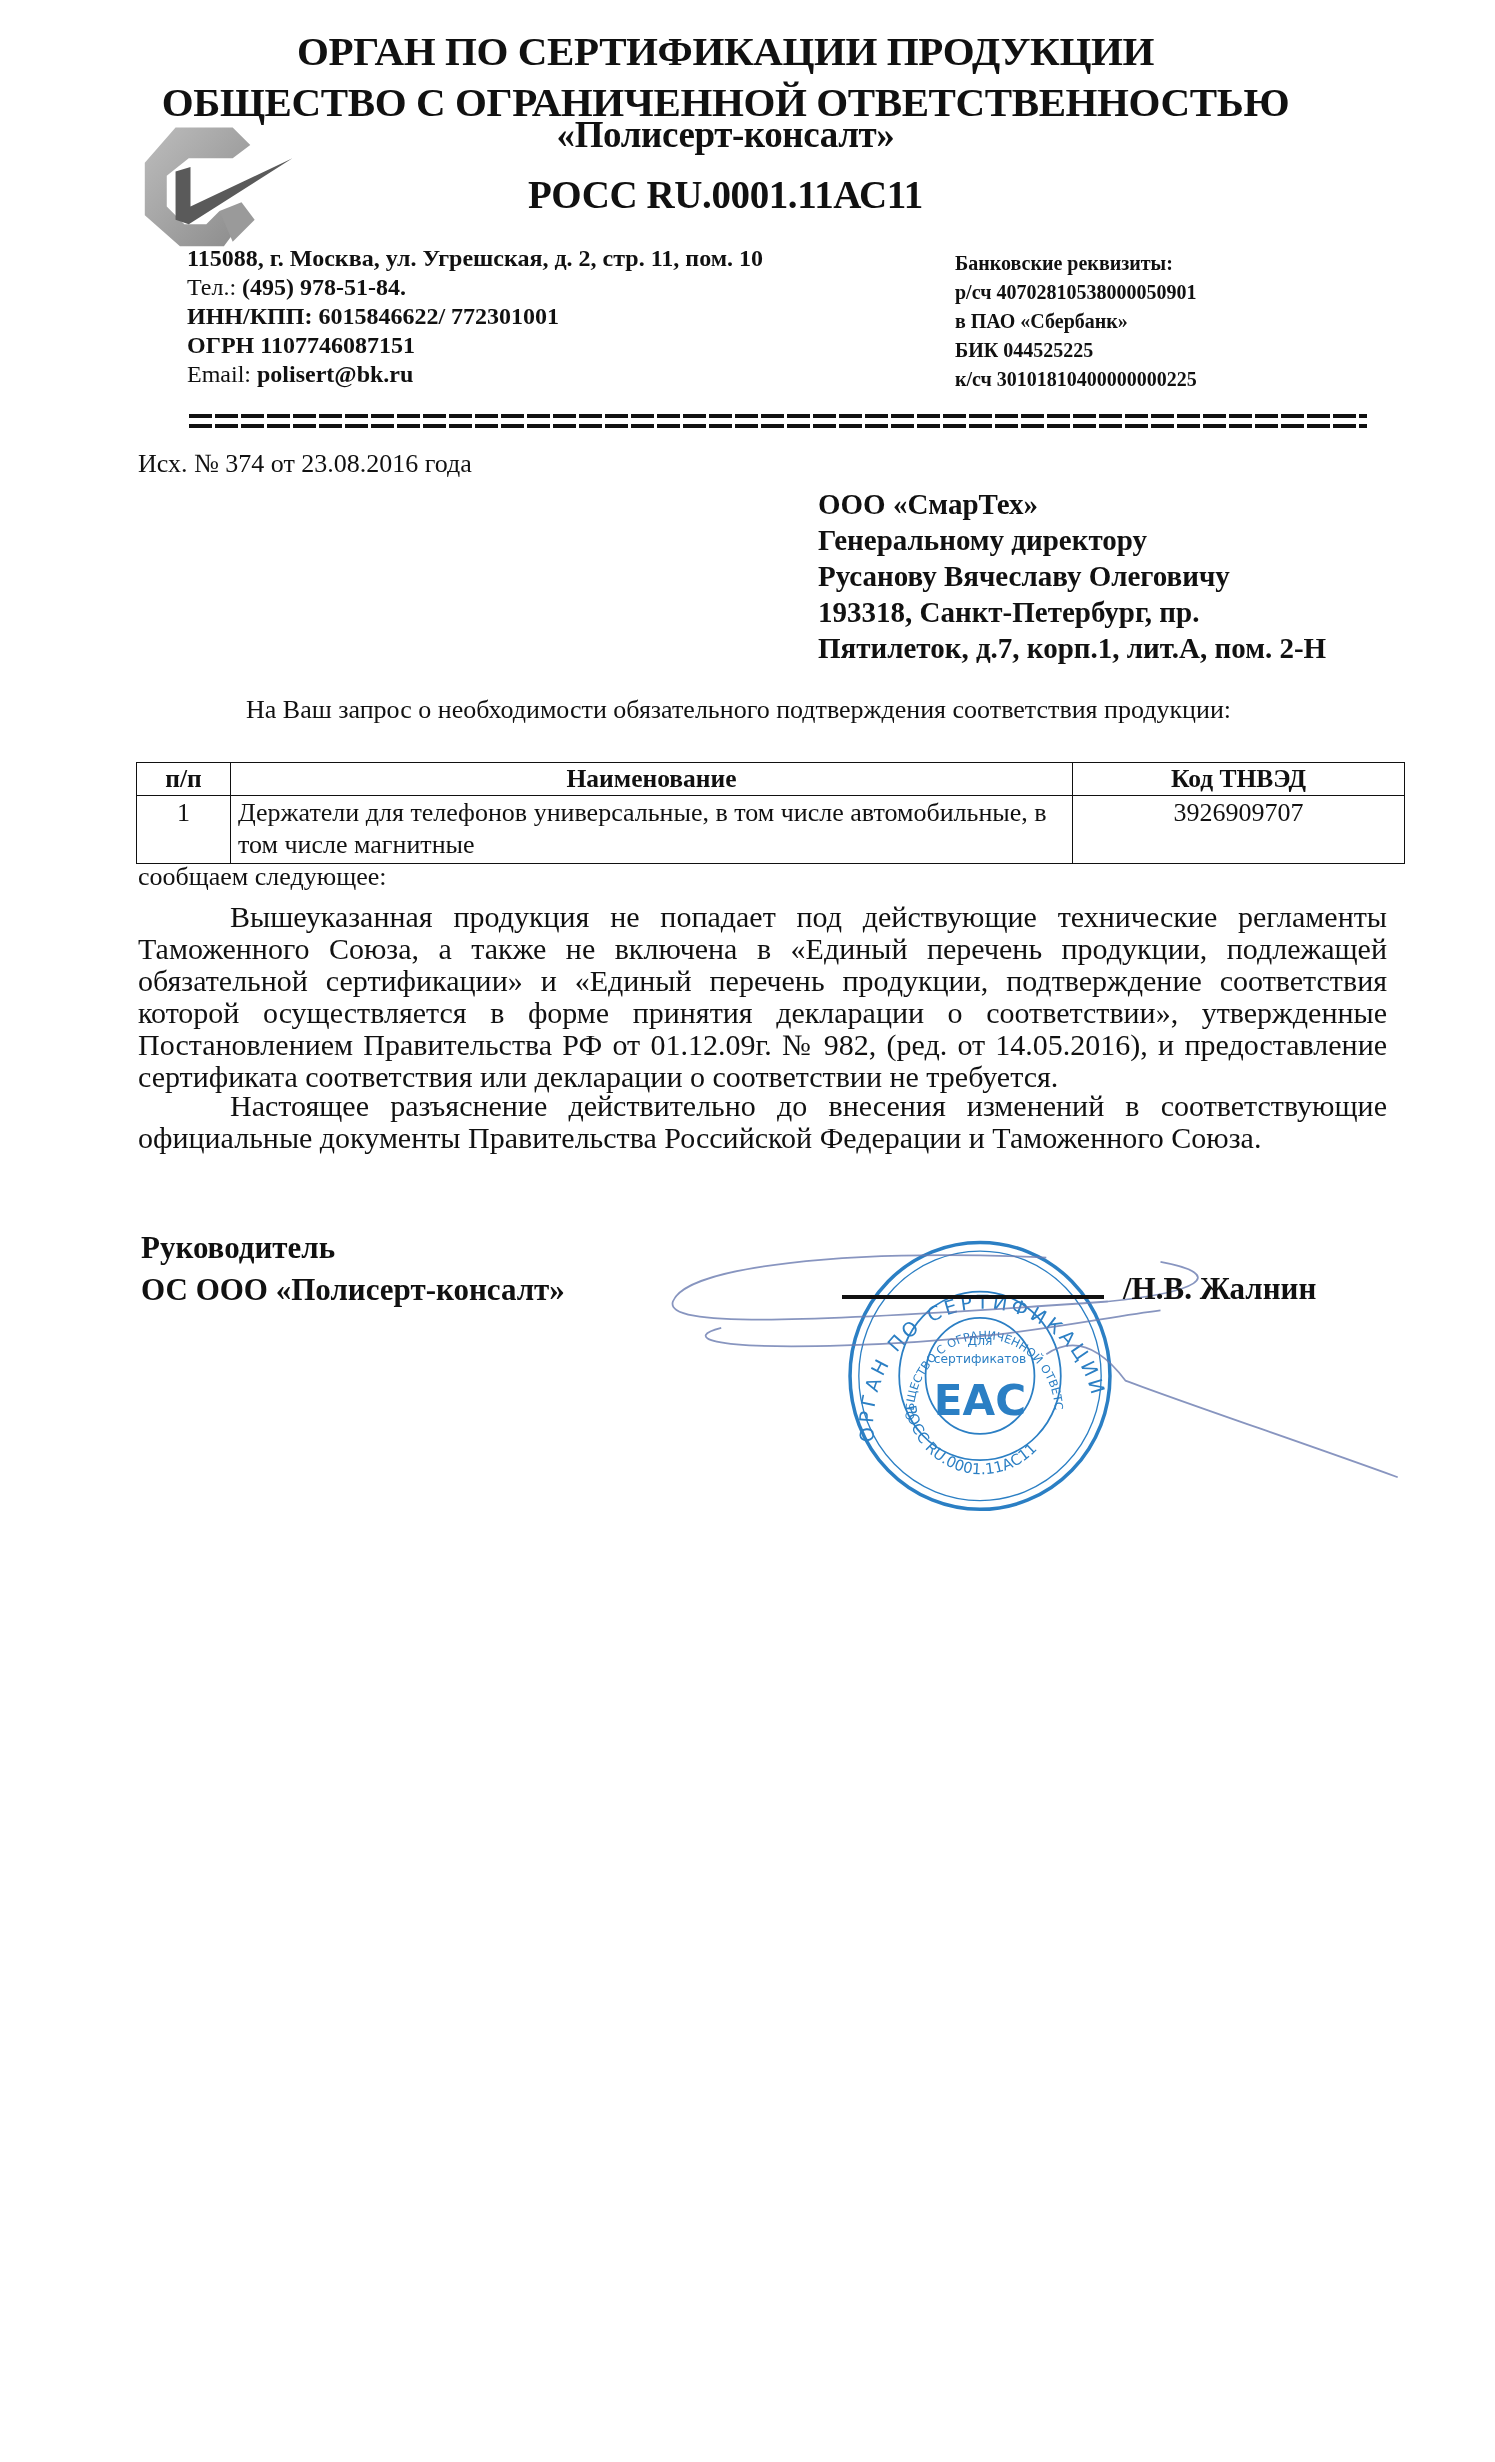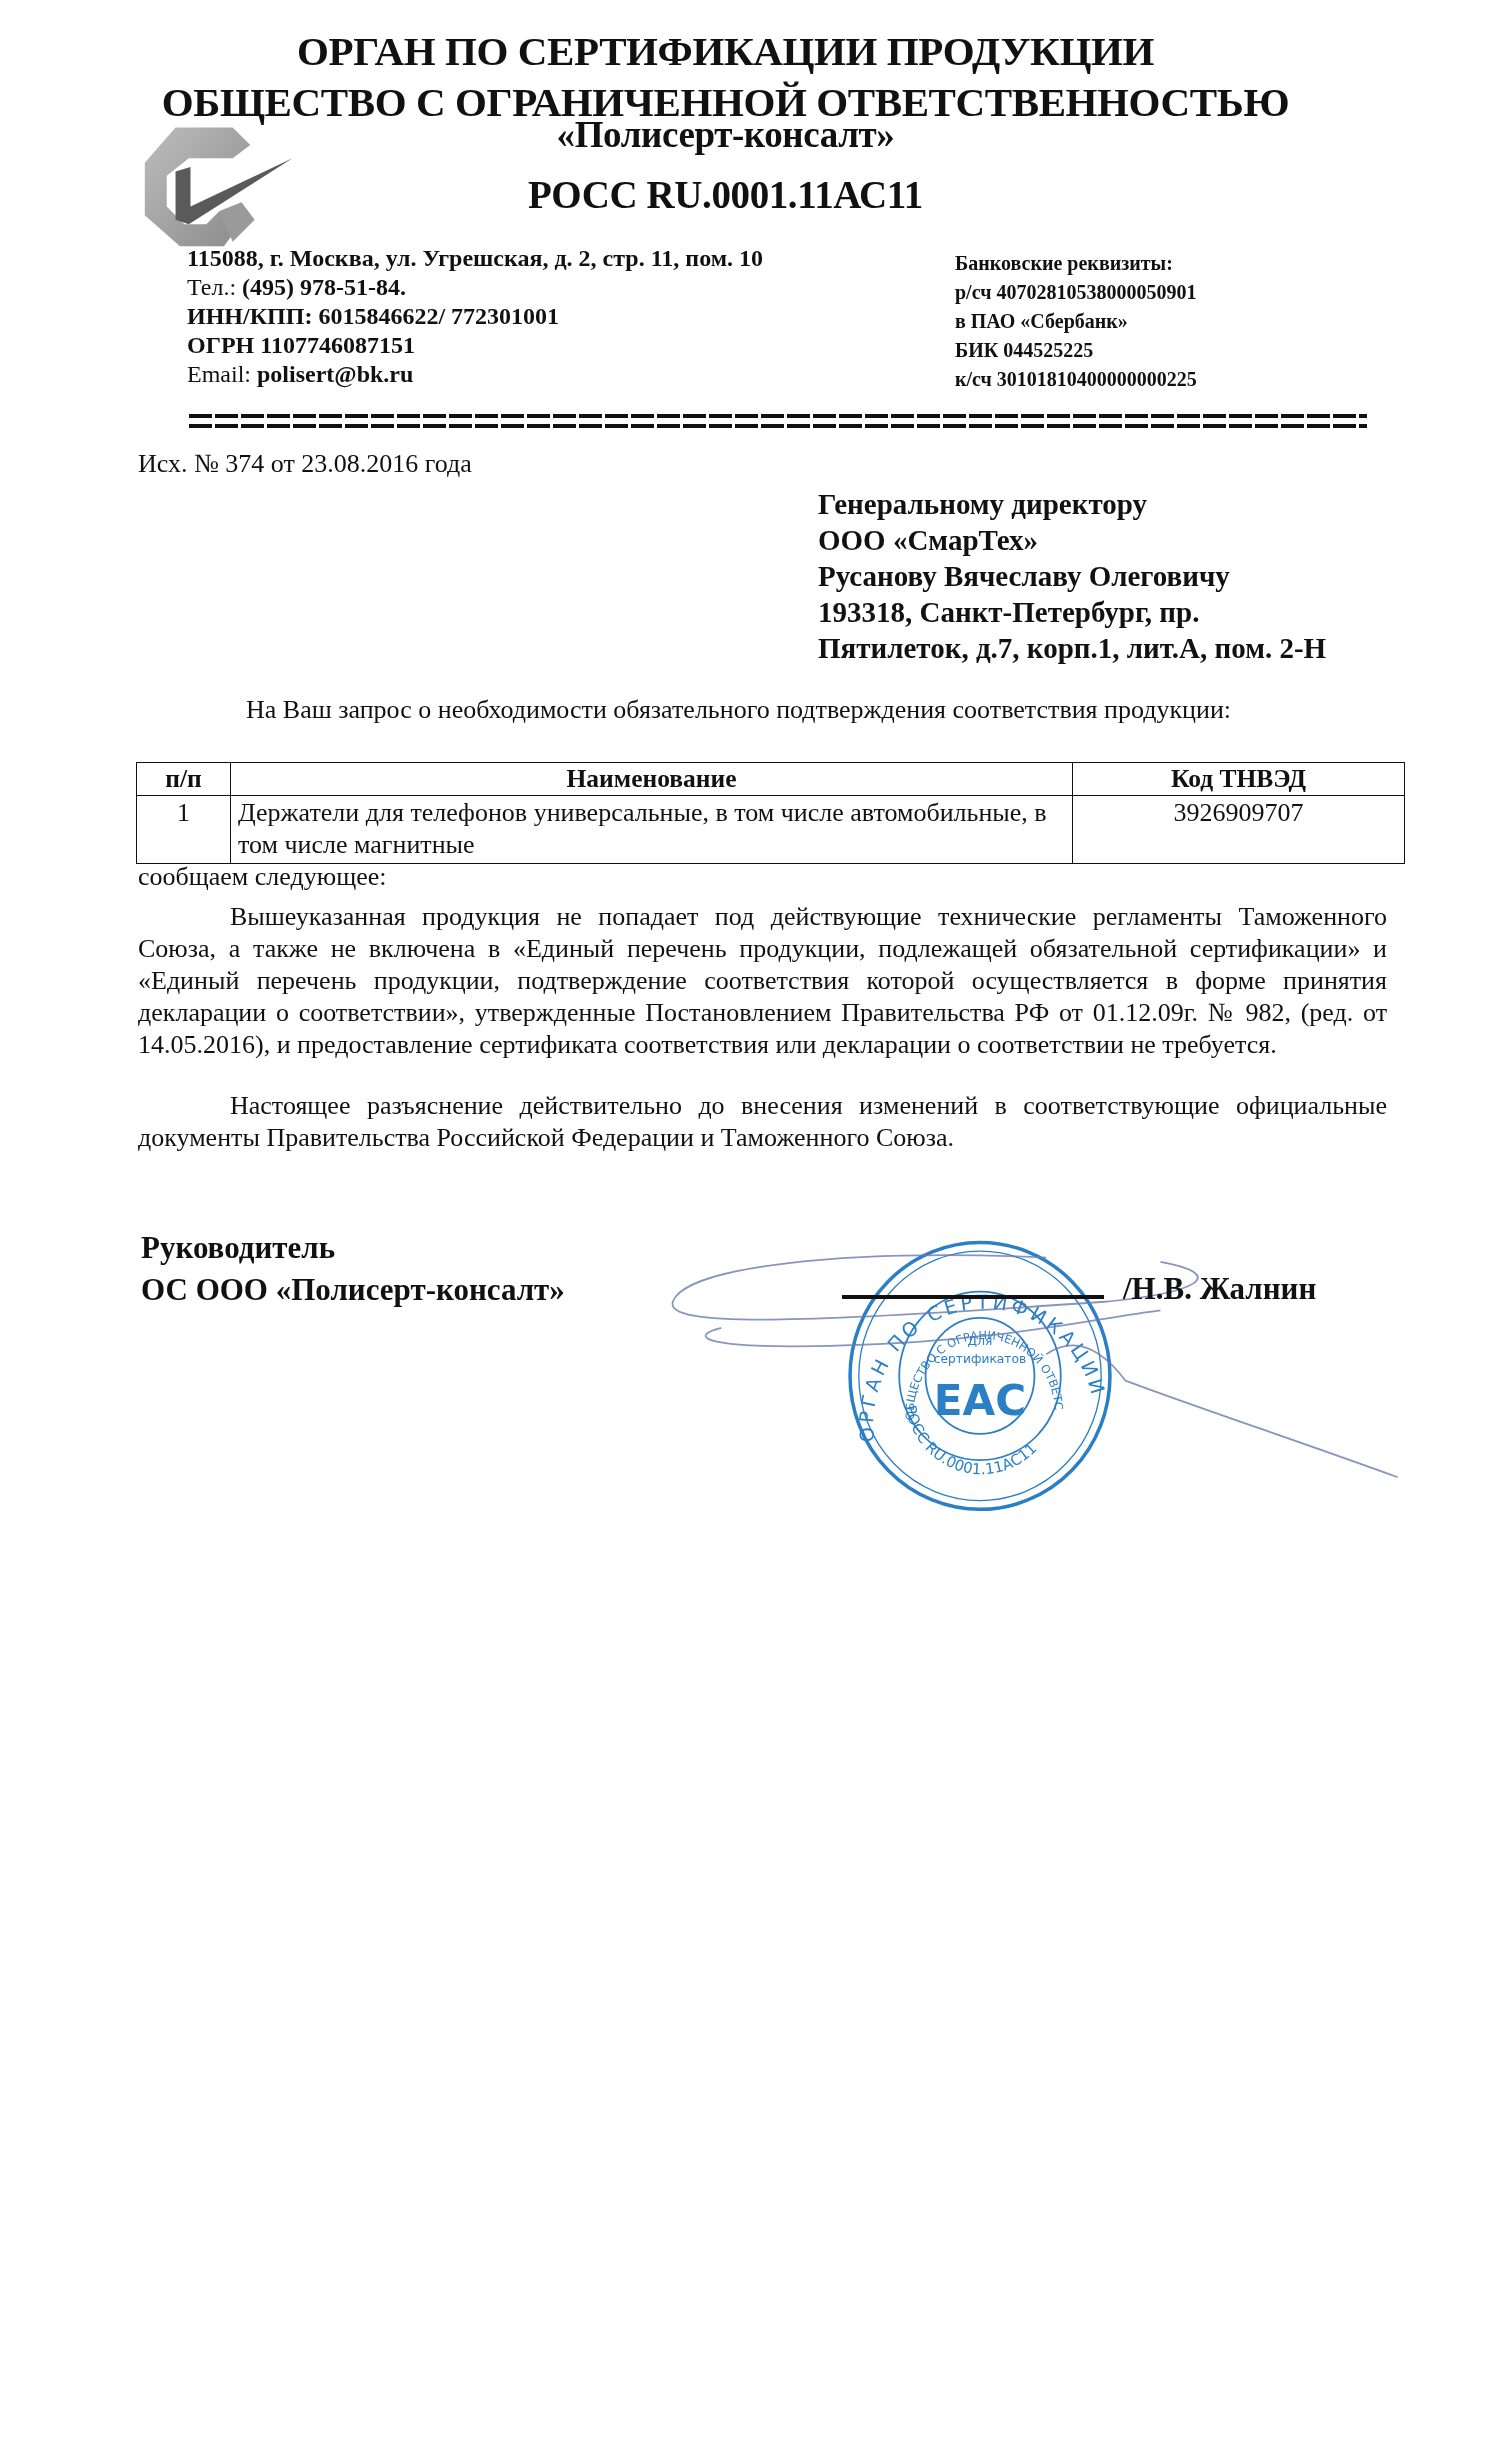--- a/index.html
+++ b/index.html
@@ -25,21 +25,21 @@
   .addressee { left: 818px; top: 486px; font-size: 29px; line-height: 36px; font-weight: bold; }
   .addressee div { white-space: nowrap; }
   .intro { left: 246px; top: 695px; font-size: 26px; white-space: nowrap; }
   table.items { position: absolute; left: 136px; top: 762px; width: 1269px; border-collapse: collapse; font-size: 26px; }
   table.items th, table.items td { border: 1.8px solid #111; padding: 1.8px 7px; vertical-align: top; margin-left: 28px; }
   table.items th { font-weight: bold; font-size: 25.5px; text-align: center; line-height: 28px; }
   table.items td { line-height: 32px; }
   .c-num { width: 79px; text-align: center; }
   .c-code { width: 317px; text-align: center; }
   .report { left: 138px; top: 862px; font-size: 26px; }
-  .para { left: 138px; width: 1249px; font-size: 26px; line-height: 32px; text-align: justify; text-indent: 92px; }
+  .para { left: 138px; width: 1249px; font-size: 30px; line-height: 32px; text-align: justify; text-indent: 92px; }
   .p1 { top: 901px; }
   .p2 { top: 1090px; }
   .signer { left: 141px; top: 1227px; font-size: 31px; line-height: 42px; font-weight: bold; }
   .signer div { white-space: nowrap; }
   .signline { left: 842px; top: 1295px; width: 262px; height: 4.4px; background: #111; }
   .signame { left: 1123px; top: 1271px; font-size: 31px; font-weight: bold; white-space: nowrap; }
   .stamp { left: 791px; top: 1231px; width: 378px; height: 281px; }
   .signature { left: 668px; top: 1240px; width: 739px; height: 246px; }
 </style>
 </head>
@@ -77,22 +77,22 @@
   <div>БИК 044525225</div>
   <div> к/сч 30101810400000000225</div>
 </div>
 
 <div class="abs divider d1"></div>
 <div class="abs divider d2"></div>
 
 <div class="abs ref">Исх. № 374 от 23.08.2016 года</div>
 
 <div class="abs addressee">
+  <div>ООО «СмарТех»</div>
   <div>Генеральному директору</div>
-  <div>ООО «СмарТех»</div>
   <div>Русанову Вячеславу Олеговичу</div>
   <div>193318, Санкт-Петербург, пр.</div>
   <div>Пятилеток, д.7, корп.1, лит.А, пом. 2-Н</div>
 </div>
 
 <div class="abs intro">На Ваш запрос о  необходимости обязательного подтверждения соответствия продукции:</div>
 
 <table class="items">
   <thead>
     <tr>

